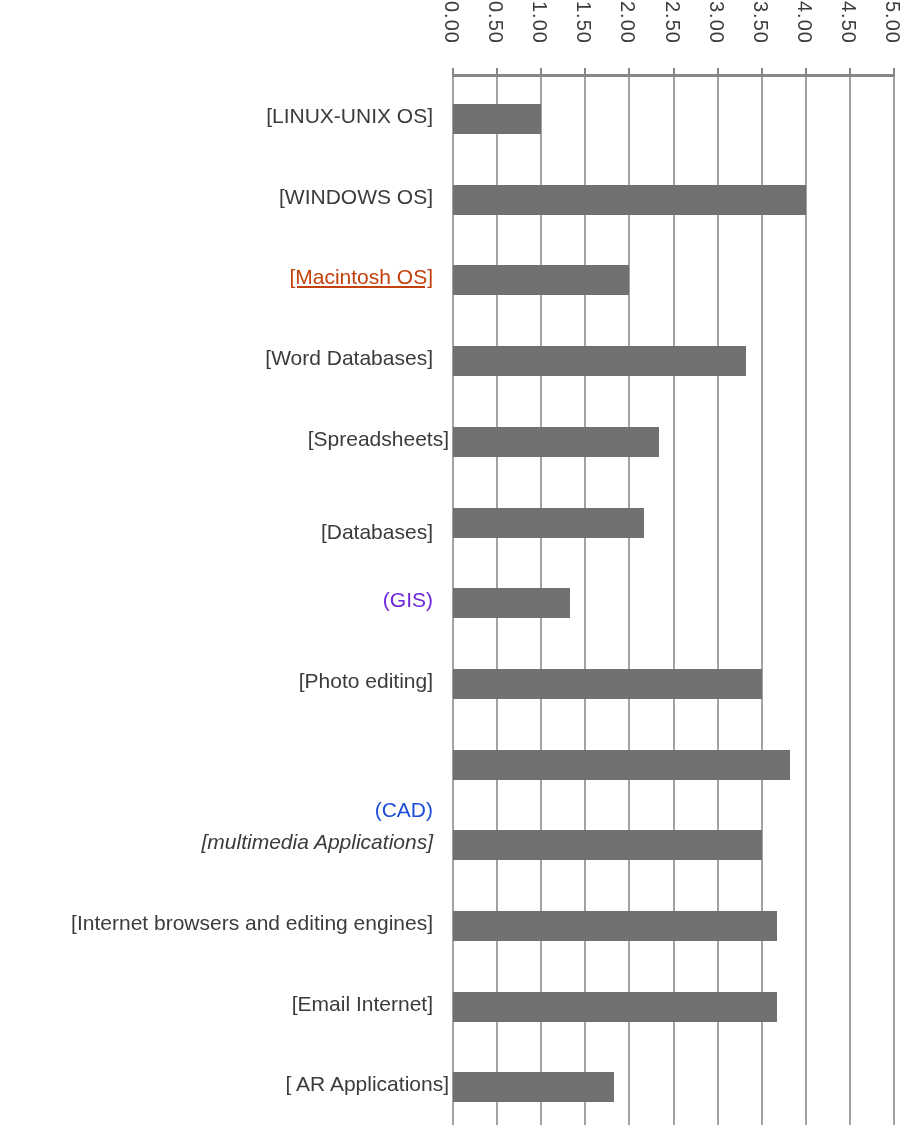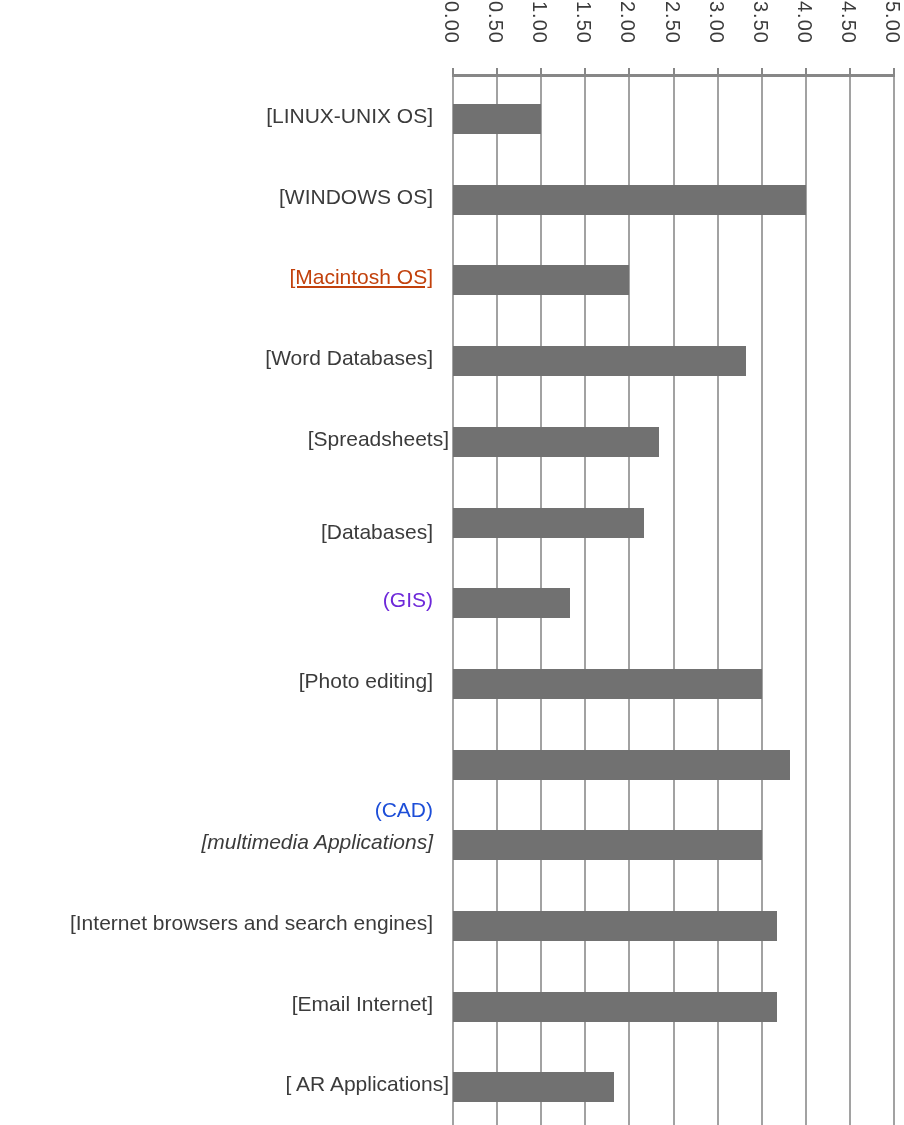--- a/index.html
+++ b/index.html
@@ -121,17 +121,17 @@
       <div class="cat-label" style="top: 101px; color: rgb(59, 59, 59);">[LINUX-UNIX OS]</div>
       <div class="cat-label" style="top: 182px; color: rgb(59, 59, 59);">[WINDOWS OS]</div>
       <div class="cat-label" style="top: 262px; color: #c2410c; text-decoration: underline;">[Macintosh OS]</div>
       <div class="cat-label" style="top: 343px; color: rgb(59, 59, 59);">[Word Databases]</div>
       <div class="cat-label" style="top: 424px; color: rgb(59, 59, 59); padding-left: 16px;">[Spreadsheets]</div>
       <div class="cat-label" style="top: 517px; color: rgb(59, 59, 59);">[Databases]</div>
       <div class="cat-label" style="top: 585px; color: #6d28d9;">(GIS)</div>
       <div class="cat-label" style="top: 666px; color: rgb(59, 59, 59);">[Photo editing]</div>
       <div class="cat-label" style="top: 747px; color: #1d4ed8; margin-top: 48px;">(CAD)</div>
       <div class="cat-label" style="top: 827px; color: rgb(59, 59, 59); font-style: italic;">[multimedia Applications]</div>
-      <div class="cat-label" style="top: 908px; color: rgb(59, 59, 59);">[Internet browsers and search engines]</div>
+      <div class="cat-label" style="top: 908px; color: rgb(59, 59, 59);">[Internet browsers and editing engines]</div>
       <div class="cat-label" style="top: 989px; color: rgb(59, 59, 59);">[Email Internet]</div>
       <div class="cat-label" style="top: 1069px; color: rgb(59, 59, 59); margin-left: 16px;">[ AR Applications]</div>
     </div>
 </div>
 
 </body></html>

